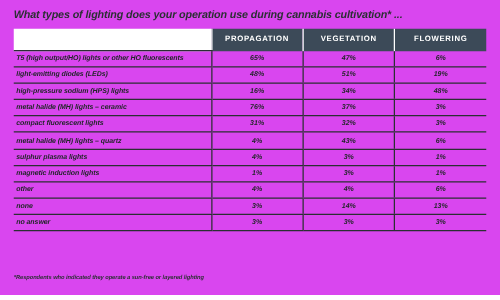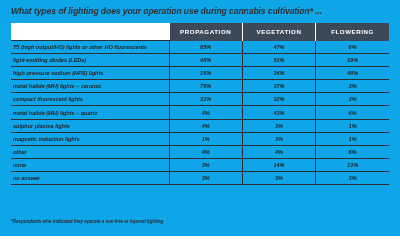--- a/index.html
+++ b/index.html
@@ -10,21 +10,21 @@
   body {
     width: 400px;
     height: 236px;
     font-family: "Liberation Sans", sans-serif;
     overflow: hidden;
   }
   #root {
     width: 400px;
     height: 236px;
     position: relative;
-    background: #0ea5e9;
+    background: #d946ef;
     box-sizing: border-box;
   }
   .title {
     position: absolute;
     left: 11px;
     top: 6px;
     width: 380px;
     font-size: 8.6px;
     font-weight: bold;
     font-style: italic;

